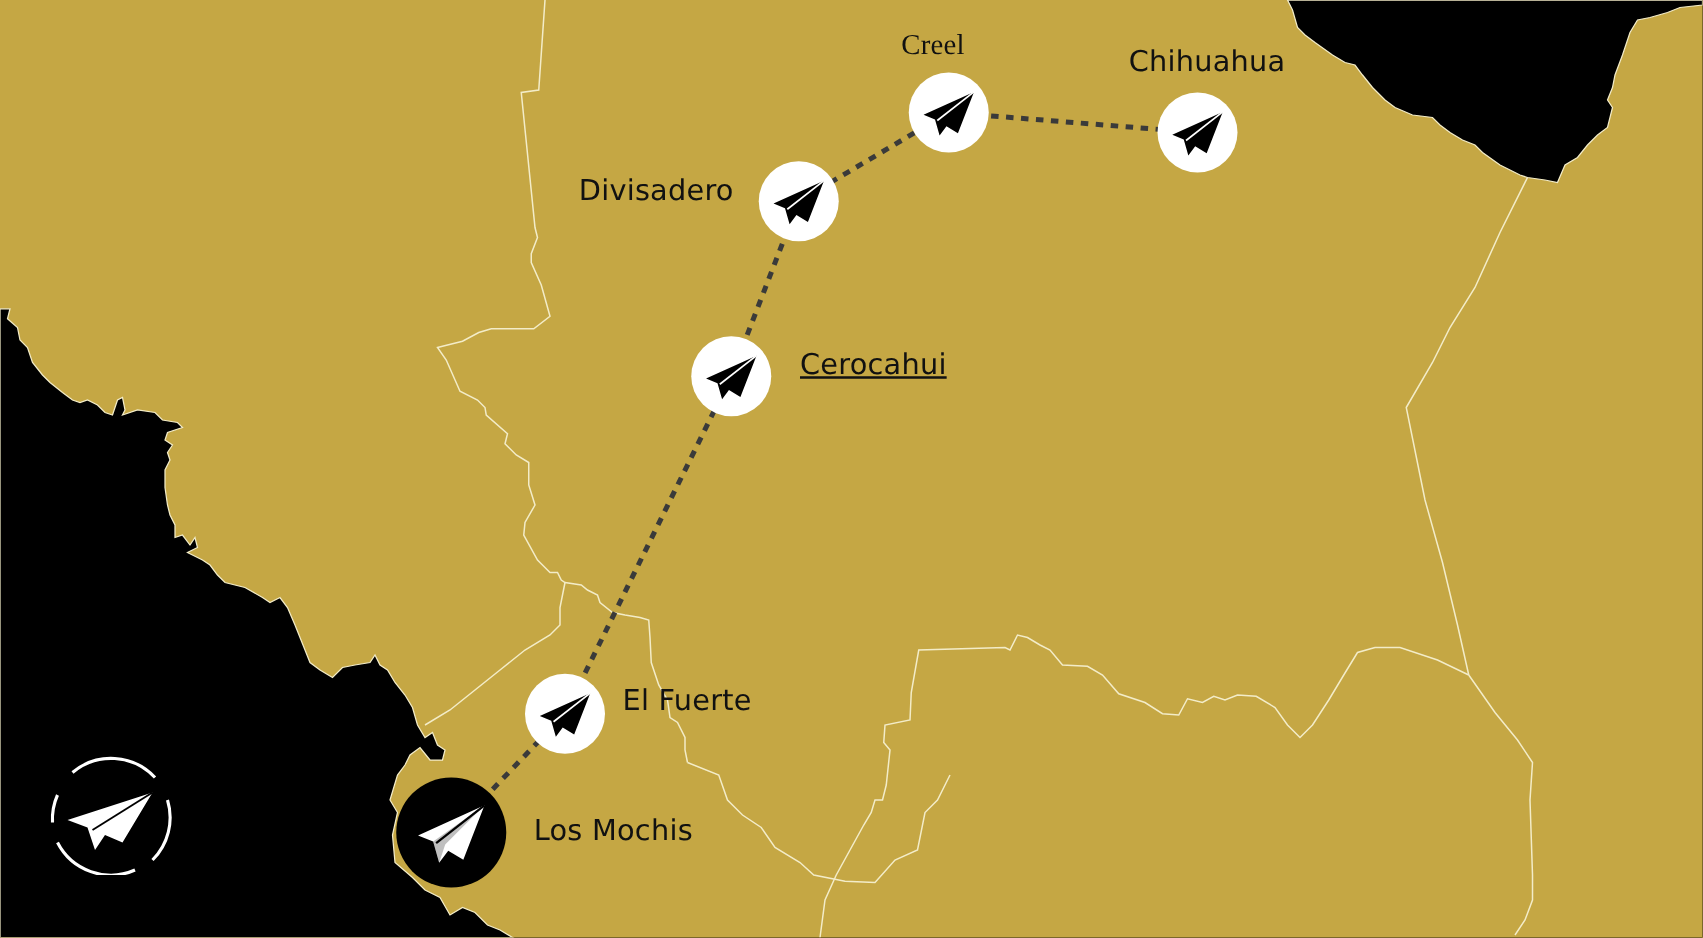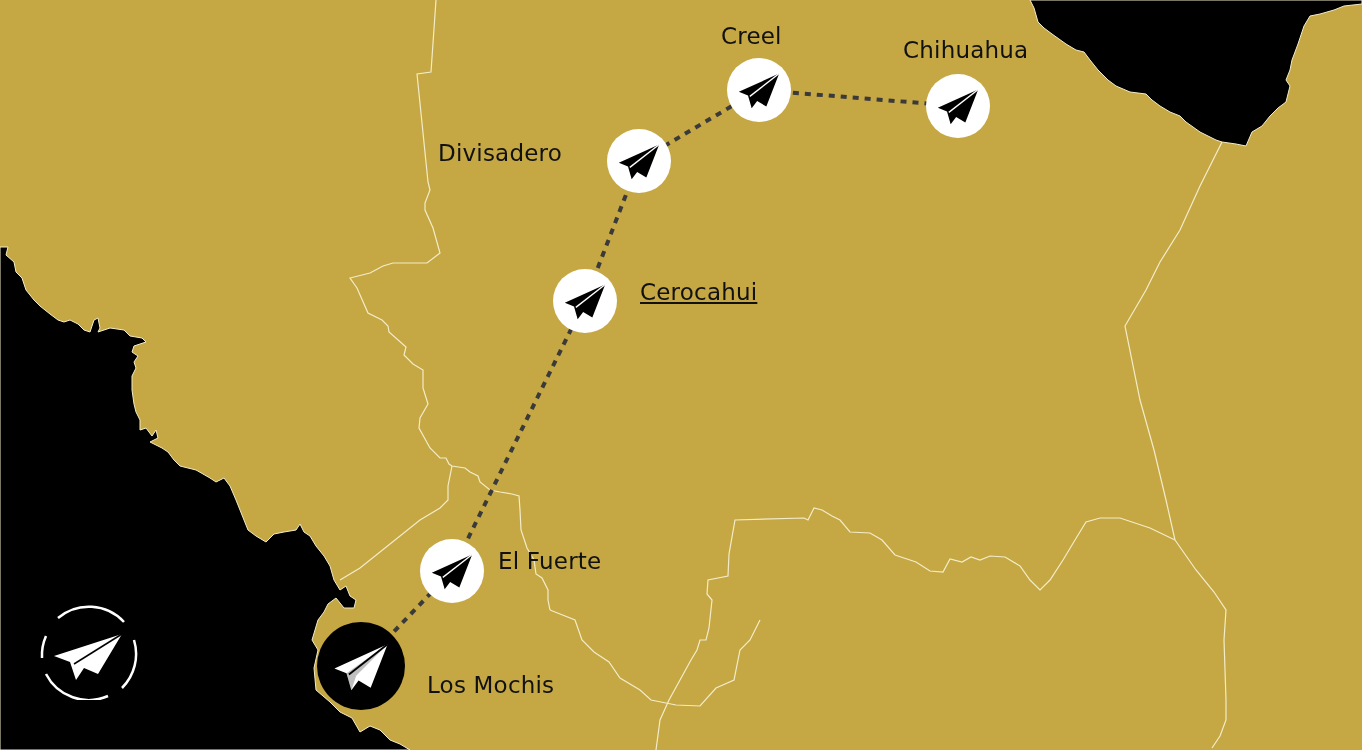--- a/index.html
+++ b/index.html
@@ -41,21 +41,21 @@
   </g>
 </svg>
 
 <div class="stop origin" style="left:317px; top:622px;">
   <svg viewBox="0 0 48 48">
       <path d="M46,6 L2,26 L12,30 L16,44 L22,36 L32,42 Z" fill="#fff"></path>
       <path d="M46,6 L12,30 L16,44 L20,32 Z" fill="#000" opacity="0.25"></path>
       <path d="M46,6 L14,31" stroke="#000" stroke-width="1.5"></path>
     </svg>
 </div>
-<span class="label" style="left:427px; top:652px;margin-top:20px;">Los Mochis</span>
+<span class="label" style="left:427px; top:652px;">Los Mochis</span>
 
 <div class="stop" style="left:420px; top:539px;">
   <svg viewBox="0 0 48 48">
       <path d="M46,6 L2,26 L12,30 L16,44 L22,36 L32,42 Z" fill="#000"></path>
       <path d="M46,6 L14,31" stroke="#fff" stroke-width="1.5"></path>
     </svg>
 </div>
 <span class="label" style="left:498px; top:548px;text-align:right;">El Fuerte</span>
 
 <div class="stop" style="left:553px; top:269px;">
@@ -65,29 +65,29 @@
     </svg>
 </div>
 <span class="label" style="left:640px; top:279px;text-decoration:underline;">Cerocahui</span>
 
 <div class="stop" style="left:607px; top:129px;">
   <svg viewBox="0 0 48 48">
       <path d="M46,6 L2,26 L12,30 L16,44 L22,36 L32,42 Z" fill="#000"></path>
       <path d="M46,6 L14,31" stroke="#fff" stroke-width="1.5"></path>
     </svg>
 </div>
-<span class="label" style="left:438px; top:140px;">Divisadero</span>
+<span class="label" style="left:463px; top:140px;">Divisadero</span>
 
 <div class="stop" style="left:727px; top:58px;">
   <svg viewBox="0 0 48 48">
       <path d="M46,6 L2,26 L12,30 L16,44 L22,36 L32,42 Z" fill="#000"></path>
       <path d="M46,6 L14,31" stroke="#fff" stroke-width="1.5"></path>
     </svg>
 </div>
-<span class="label" style="left:721px; top:23px;">Creel</span>
+<span class="label" style="left:721px; top:23px;font-family:Liberation Serif, serif;">Creel</span>
 
 <div class="stop" style="left:926px; top:74px;">
   <svg viewBox="0 0 48 48">
       <path d="M46,6 L2,26 L12,30 L16,44 L22,36 L32,42 Z" fill="#000"></path>
       <path d="M46,6 L14,31" stroke="#fff" stroke-width="1.5"></path>
     </svg>
 </div>
 <span class="label" style="left:903px; top:37px;">Chihuahua</span>
 
 <svg class="logo" viewBox="0 0 100 100">

